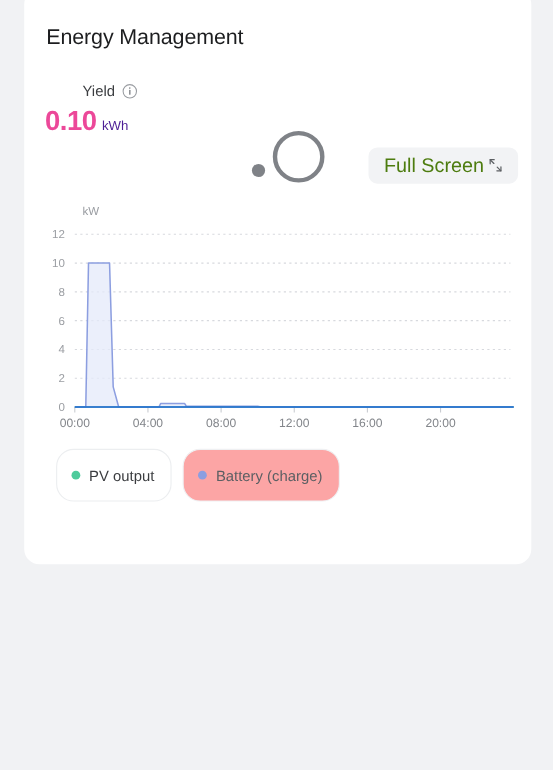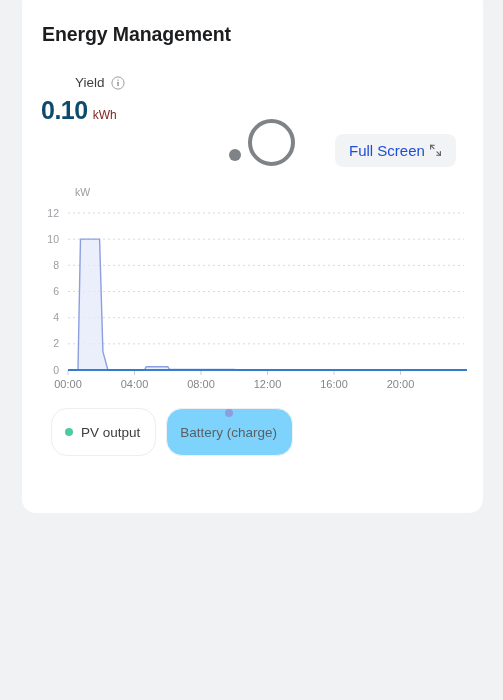--- a/index.html
+++ b/index.html
@@ -25,21 +25,21 @@
     background: #ffffff;
     border-radius: 14px;
     box-sizing: border-box;
   }
 
   .card-title {
     position: absolute;
     left: 20px;
     top: 33px;
     font-size: 19.5px;
-    font-weight: 700;
+    font-weight: 400;
     color: #1c1d1f;
     letter-spacing: -0.1px;
     white-space: nowrap;
   }
 
   
   .yield-row {
     position: absolute;
     left: 20px;
     top: 85px;
@@ -63,26 +63,26 @@
     position: absolute;
     left: 19px;
     top: 106px;
     display: flex;
     align-items: baseline;
     gap: 5px;
   }
   .yield-value {
     font-size: 25px;
     font-weight: 700;
-    color: #0c4a6e;
+    color: #ec4899;
     letter-spacing: -0.5px;
   }
   .yield-unit {
     font-size: 12px;
-    color: #7f1d1d;
+    color: #4c1d95;
     font-weight: 400;
   }
 
   
   .spinner-wrap {
     position: absolute;
     left: 184px;
     top: 122px;
     width: 100px;
     height: 62px;
@@ -117,22 +117,22 @@
     display: flex;
     align-items: center;
     gap: 2px;
     background: #f2f3f5;
     border: none;
     border-radius: 8px;
     cursor: pointer;
     font-family: "Liberation Sans", sans-serif;
   }
   .fullscreen-label {
-    font-size: 15px;
-    color: #1d4ed8;
+    font-size: 18px;
+    color: #4d7c0f;
     white-space: nowrap;
   }
   .expand-icon {
     width: 15px;
     height: 15px;
     display: block;
     margin-left: 1px;
   }
 
   
@@ -172,23 +172,22 @@
     gap: 8px;
     height: 48px;
     padding: 0 15px 0 13px;
     border-radius: 16px;
     background: #ffffff;
     border: 1px solid #eceef0;
     box-sizing: border-box;
     cursor: pointer;
   }
   .legend-pill.muted {
-    background: #7dd3fc;
+    background: #fca5a5;
     border-color: #eff0f2;
-    flex-direction: column;
   }
   .legend-dot {
     width: 8px;
     height: 8px;
     border-radius: 50%;
     flex: none;
   }
   .legend-text {
     font-size: 13.5px;
     color: #3b3d40;

